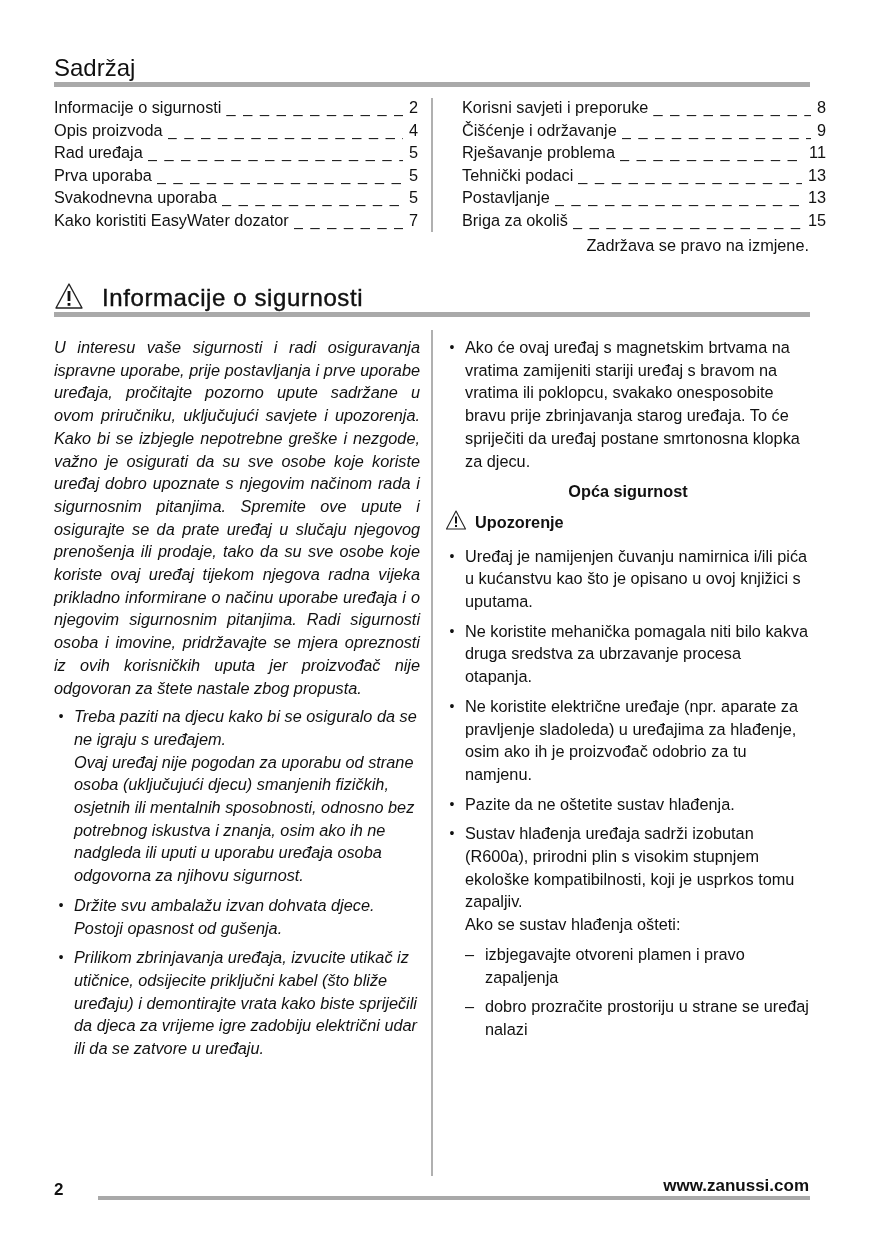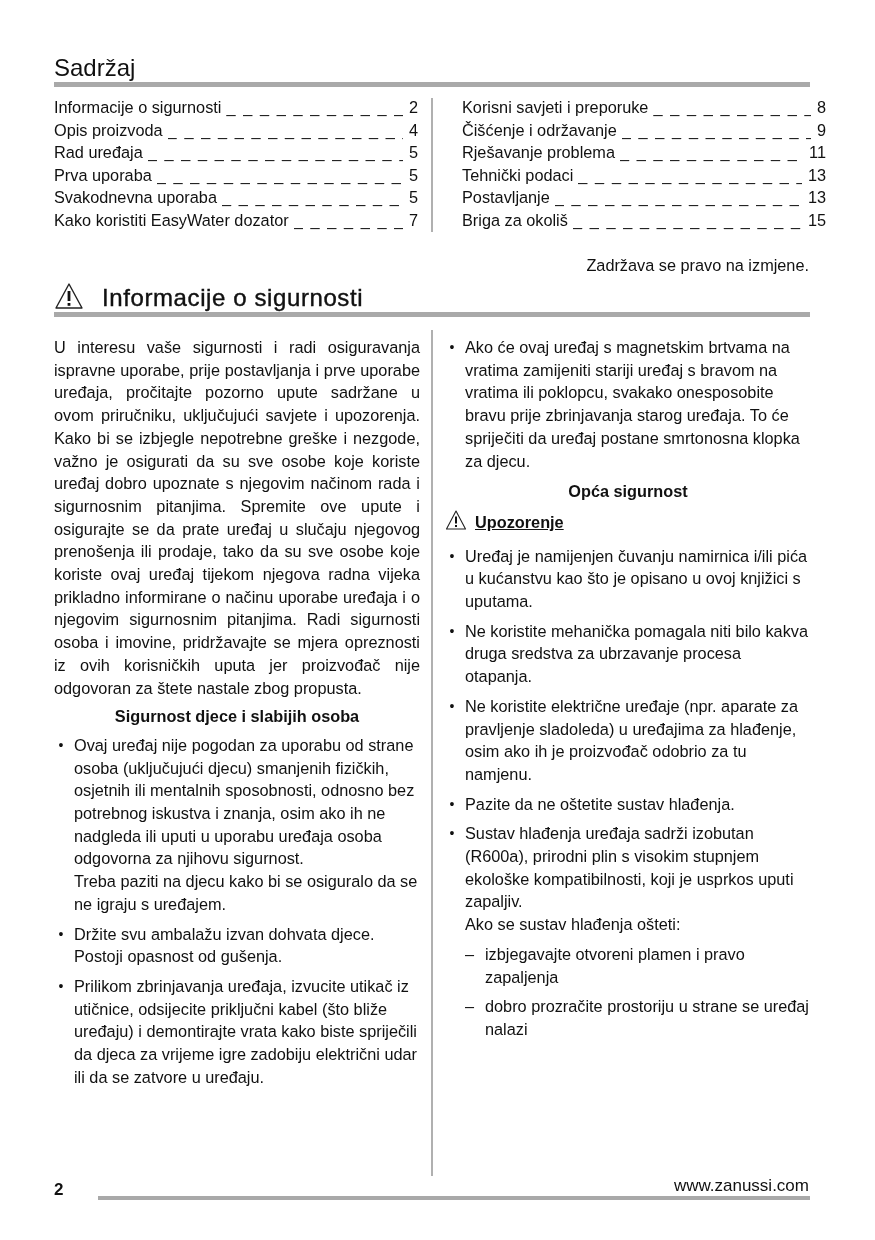--- a/index.html
+++ b/index.html
@@ -19,21 +19,21 @@
   .toc-page { flex: none; text-align: right; }
 
   .col { position: absolute; font-size: 16.3px; line-height: 22.7px; }
   .col p { margin: 0 0 6px 0; }
   .sub { font-weight: bold; margin: 4px 0 6px 0; text-align: center; }
   .bullet { position: relative; padding-left: 20px; margin-bottom: 7px; }
   .bullet .dot { position: absolute; left: 0; top: 0; width: 14px; text-align: center; font-size: 14px; }
   .dash { position: relative; padding-left: 20px; margin-bottom: 7px; }
   .dash .dmark { position: absolute; left: 0; top: 0; }
   .warn-row { display: flex; align-items: center; margin: 4px 0 8px 0; }
-  .warn-row .lbl { font-weight: bold; margin-left: 8px; text-decoration: underline; }
+  .warn-row .lbl { font-weight: bold; margin-left: 8px; }
 </style>
 </head>
 <body>
 
 <div class="abs h1" style="left:54px; top:54px;">Sadržaj</div>
 <div class="rule" style="left:54px; top:82px; width:756px;"></div>
 
 <div class="toc" style="left:54px; top:96px; width:364px;">
   <div class="toc-row">
       <span class="toc-title">Informacije o sigurnosti</span>
@@ -95,41 +95,40 @@
       <span class="toc-leader">_ _ _ _ _ _ _ _ _ _ _ _ _ _ _ _ _ _ _ _ _ _ _ _ _ _ _ _</span>
       <span class="toc-page">13</span>
     </div>
   <div class="toc-row">
       <span class="toc-title">Briga za okoliš</span>
       <span class="toc-leader">_ _ _ _ _ _ _ _ _ _ _ _ _ _ _ _ _ _ _ _ _ _ _ _ _ _ _ _</span>
       <span class="toc-page">15</span>
     </div>
 </div>
 
-<div class="abs" style="right:66px; top:256px; font-size:16.3px;">Zadržava se pravo na izmjene.</div>
+<div class="abs" style="right:66px; top:236px; font-size:16.3px;">Zadržava se pravo na izmjene.</div>
 
 <div class="abs" style="left:54px; top:282px; width:30px; height:28px;">
   <svg width="30" height="28" viewBox="0 0 30 28">
     <path d="M15 2 L28 26 L2 26 Z" fill="none" stroke="#222" stroke-width="1.4" stroke-linejoin="round"></path>
     <rect x="13.6" y="9" width="2.8" height="10" fill="#111"></rect>
     <rect x="13.6" y="21" width="2.8" height="2.8" fill="#111"></rect>
   </svg>
 </div>
 <div class="abs h1" style="left:102px; top:284px; font-weight:normal; -webkit-text-stroke:0.4px #111; letter-spacing:0.6px;">Informacije o sigurnosti</div>
 <div class="rule" style="left:54px; top:312px; width:756px;"></div>
 
 <div class="vrule" style="left:431px; top:330px; height:846px;"></div>
 
-<div class="col" style="left:54px; top:336px; width:366px;">
+<div class="col" style="left:54px; top:336px; width:366px;font-style:italic;">
   <p style="text-align:justify; hyphens:auto;" lang="hr">U interesu vaše sigurnosti i radi osiguravanja ispravne uporabe, prije postavljanja i prve uporabe uređaja, pročitajte pozorno upute sadržane u ovom priručniku, uključujući savjete i upozorenja. Kako bi se izbjegle nepotrebne greške i nezgode, važno je osigurati da su sve osobe koje koriste uređaj dobro upoznate s njegovim načinom rada i sigurnosnim pitanjima. Spremite ove upute i osigurajte se da prate uređaj u slučaju njegovog prenošenja ili prodaje, tako da su sve osobe koje koriste ovaj uređaj tijekom njegova radna vijeka prikladno informirane o načinu uporabe uređaja i o njegovim sigurnosnim pitanjima. Radi sigurnosti osoba i imovine, pridržavajte se mjera opreznosti iz ovih korisničkih uputa jer proizvođač nije odgovoran za štete nastale zbog propusta.</p>
-  <div class="sub">Sigurnost djece i slabijih osoba</div>
   <div class="bullet">
     <span class="dot">•</span>
+    <div>Treba paziti na djecu kako bi se osiguralo da se ne igraju s uređajem.</div>
     <div>Ovaj uređaj nije pogodan za uporabu od strane osoba (uključujući djecu) smanjenih fizičkih, osjetnih ili mentalnih sposobnosti, odnosno bez potrebnog iskustva i znanja, osim ako ih ne nadgleda ili uputi u uporabu uređaja osoba odgovorna za njihovu sigurnost.</div>
-    <div>Treba paziti na djecu kako bi se osiguralo da se ne igraju s uređajem.</div>
   </div>
   <div class="bullet">
     <span class="dot">•</span>
     <div>Držite svu ambalažu izvan dohvata djece. Postoji opasnost od gušenja.</div>
   </div>
   <div class="bullet">
     <span class="dot">•</span>
     <div>Prilikom zbrinjavanja uređaja, izvucite utikač iz utičnice, odsijecite priključni kabel (što bliže uređaju) i demontirajte vrata kako biste spriječili da djeca za vrijeme igre zadobiju električni udar ili da se zatvore u uređaju.</div>
   </div>
 </div>
@@ -161,28 +160,28 @@
   <div class="bullet">
     <span class="dot">•</span>
     <div>Ne koristite električne uređaje (npr. aparate za pravljenje sladoleda) u uređajima za hlađenje, osim ako ih je proizvođač odobrio za tu namjenu.</div>
   </div>
   <div class="bullet">
     <span class="dot">•</span>
     <div>Pazite da ne oštetite sustav hlađenja.</div>
   </div>
   <div class="bullet">
     <span class="dot">•</span>
-    <div>Sustav hlađenja uređaja sadrži izobutan (R600a), prirodni plin s visokim stupnjem ekološke kompatibilnosti, koji je usprkos uputi zapaljiv.</div>
+    <div>Sustav hlađenja uređaja sadrži izobutan (R600a), prirodni plin s visokim stupnjem ekološke kompatibilnosti, koji je usprkos tomu zapaljiv.</div>
     <div style="margin-bottom:7px;">Ako se sustav hlađenja ošteti:</div>
     <div class="dash">
       <span class="dmark">–</span>
       <div>izbjegavajte otvoreni plamen i pravo zapaljenja</div>
     </div>
     <div class="dash">
       <span class="dmark">–</span>
       <div>dobro prozračite prostoriju u strane se uređaj nalazi</div>
     </div>
   </div>
 </div>
 
 <div class="abs" style="left:54px; top:1180px; font-size:17px; font-weight:bold;">2</div>
-<div class="abs" style="right:66px; top:1176px; font-size:17px; font-weight:normal;text-align:center;">www.zanussi.com</div>
+<div class="abs" style="right:66px; top:1176px; font-size:17px; font-weight:bold;text-align:center;">www.zanussi.com</div>
 <div class="rule" style="left:98px; top:1196px; width:712px; height:4px;"></div>
 
 </body></html>

